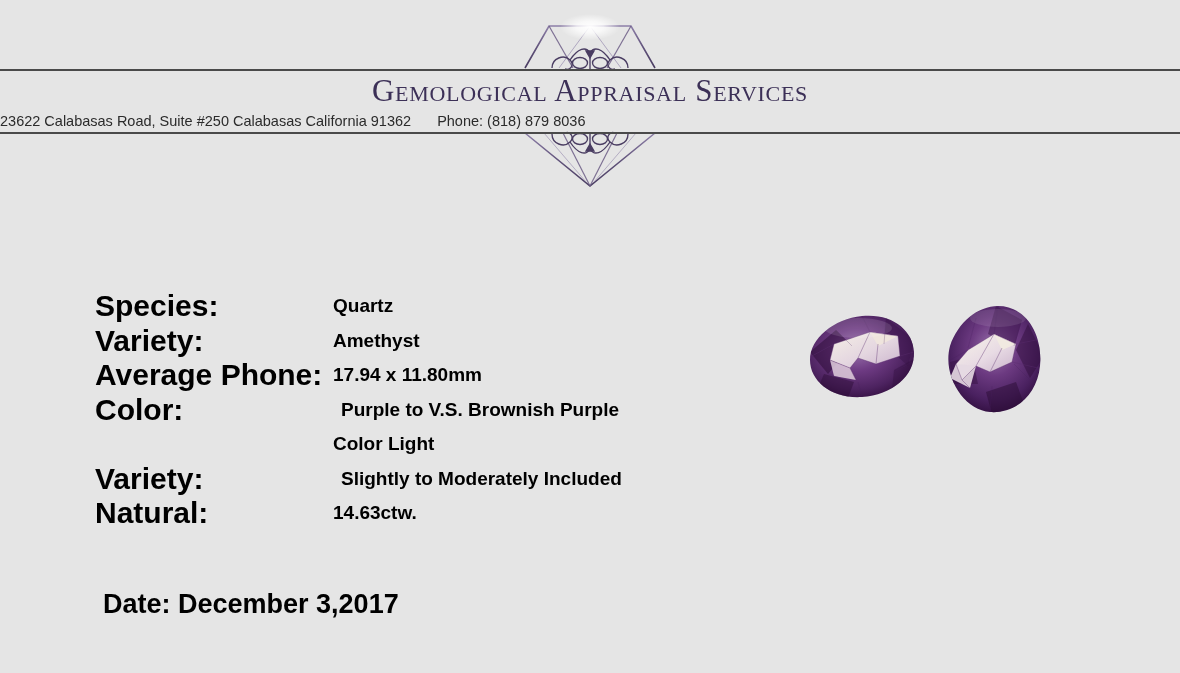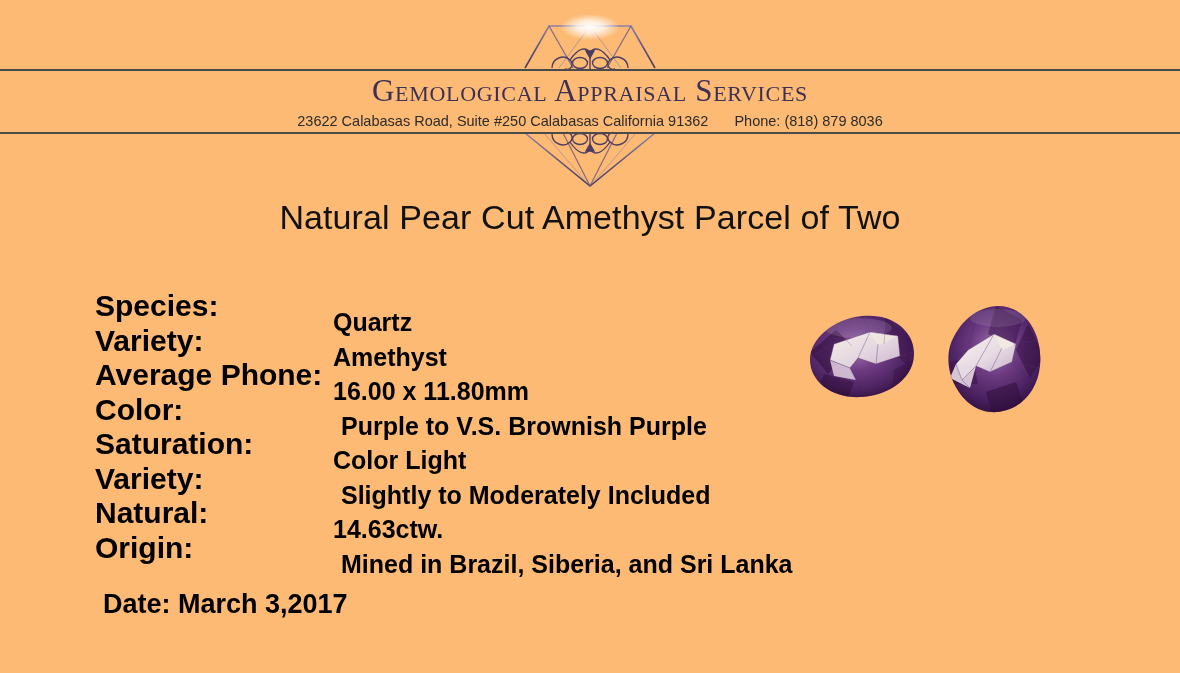--- a/index.html
+++ b/index.html
@@ -8,21 +8,21 @@
     background: #ffffff;
   }
   body {
     font-family: "Liberation Sans", sans-serif;
     -webkit-font-smoothing: antialiased;
   }
   #page {
     position: relative;
     width: 1180px;
     height: 673px;
-    background: #fdba74;
+    background: #e5e5e5;
     overflow: hidden;
   }
 
   
   #header {
     position: absolute;
     left: 0;
     top: 0;
     width: 1180px;
     height: 190px;
@@ -59,21 +59,20 @@
     font-variant: small-caps;
     white-space: nowrap;
     line-height: 34px;
   }
 
   #address-line {
     position: absolute;
     left: 0;
     top: 112px;
     width: 1180px;
-    text-align: center;
     font-size: 14.5px;
     color: #2b2b2b;
     white-space: nowrap;
     line-height: 18px;
   }
   #address-line .addr-phone { margin-left: 26px; }
 
   
   #doc-title {
     position: absolute;
@@ -105,22 +104,22 @@
     left: 0;
     top: 0;
     font-size: 30px;
     font-weight: bold;
     color: #000000;
     line-height: 32px;
   }
   .spec-value {
     position: absolute;
     left: 238px;
-    top: 16px;
-    font-size: 25px;
+    top: 0;
+    font-size: 19px;
     font-weight: bold;
     color: #000000;
     line-height: 32px;
     text-align: right;
   }
   .spec-row.indented .spec-value { left: 246px; }
 
   
   #date-line {
     position: absolute;
@@ -200,58 +199,52 @@
 
     <div class="rule" id="rule-top"></div>
 
     <div id="brand-name">Gemological Appraisal Services</div>
 
     <div id="address-line"><span>23622 Calabasas Road, Suite #250 Calabasas California 91362</span><span class="addr-phone">Phone: (818) 879 8036</span></div>
 
     <div class="rule" id="rule-bot"></div>
   </div>
 
-  <div id="doc-title">Natural Pear Cut Amethyst Parcel of Two</div>
 
   <div id="spec-list">
     <div class="spec-row">
       <span class="spec-label">Species:</span>
       <span class="spec-value">Quartz</span>
     </div>
     <div class="spec-row">
       <span class="spec-label">Variety:</span>
       <span class="spec-value">Amethyst</span>
     </div>
     <div class="spec-row">
       <span class="spec-label">Average Phone:</span>
-      <span class="spec-value">16.00 x 11.80mm</span>
+      <span class="spec-value">17.94 x 11.80mm</span>
     </div>
     <div class="spec-row indented">
       <span class="spec-label">Color:</span>
       <span class="spec-value">Purple to V.S. Brownish Purple</span>
     </div>
     <div class="spec-row">
-      <span class="spec-label">Saturation:</span>
       <span class="spec-value">Color Light</span>
     </div>
     <div class="spec-row indented">
       <span class="spec-label">Variety:</span>
       <span class="spec-value">Slightly to Moderately Included</span>
     </div>
     <div class="spec-row">
       <span class="spec-label">Natural:</span>
       <span class="spec-value">14.63ctw.</span>
     </div>
-    <div class="spec-row indented">
-      <span class="spec-label">Origin:</span>
-      <span class="spec-value">Mined in Brazil, Siberia, and Sri Lanka</span>
-    </div>
   </div>
 
-  <div id="date-line">Date: March 3,2017</div>
+  <div id="date-line">Date: December 3,2017</div>
 
   <svg id="gem-photo" viewBox="0 0 250 120">
     <defs>
 
       <radialGradient id="g1body" cx="45%" cy="42%" r="62%">
         <stop offset="0%" stop-color="#9a72ad"></stop>
         <stop offset="42%" stop-color="#6d3a82"></stop>
         <stop offset="78%" stop-color="#4d2360"></stop>
         <stop offset="100%" stop-color="#351042"></stop>
       </radialGradient>

